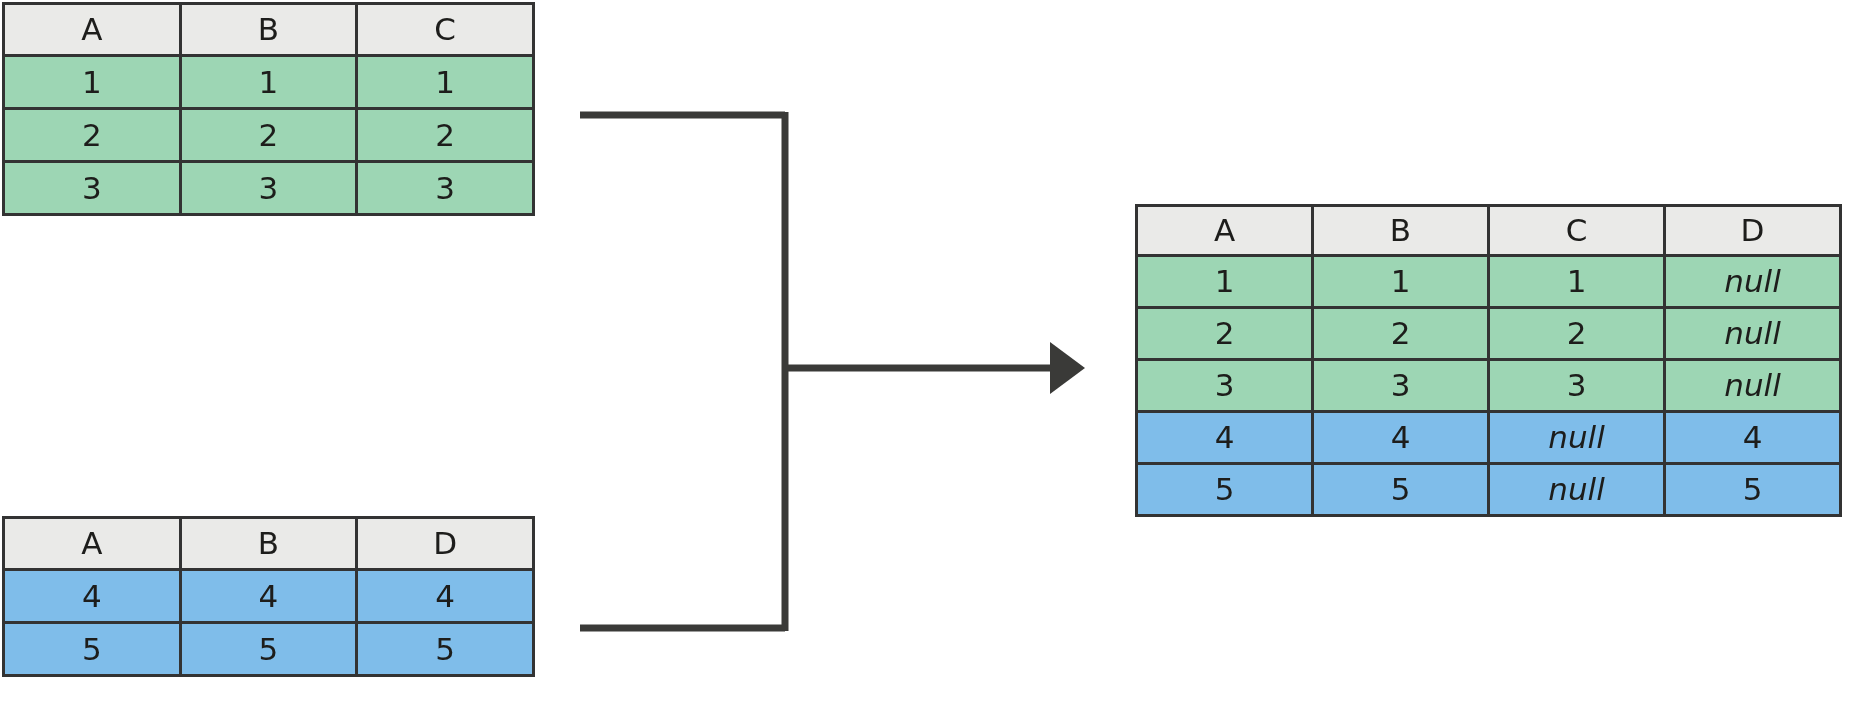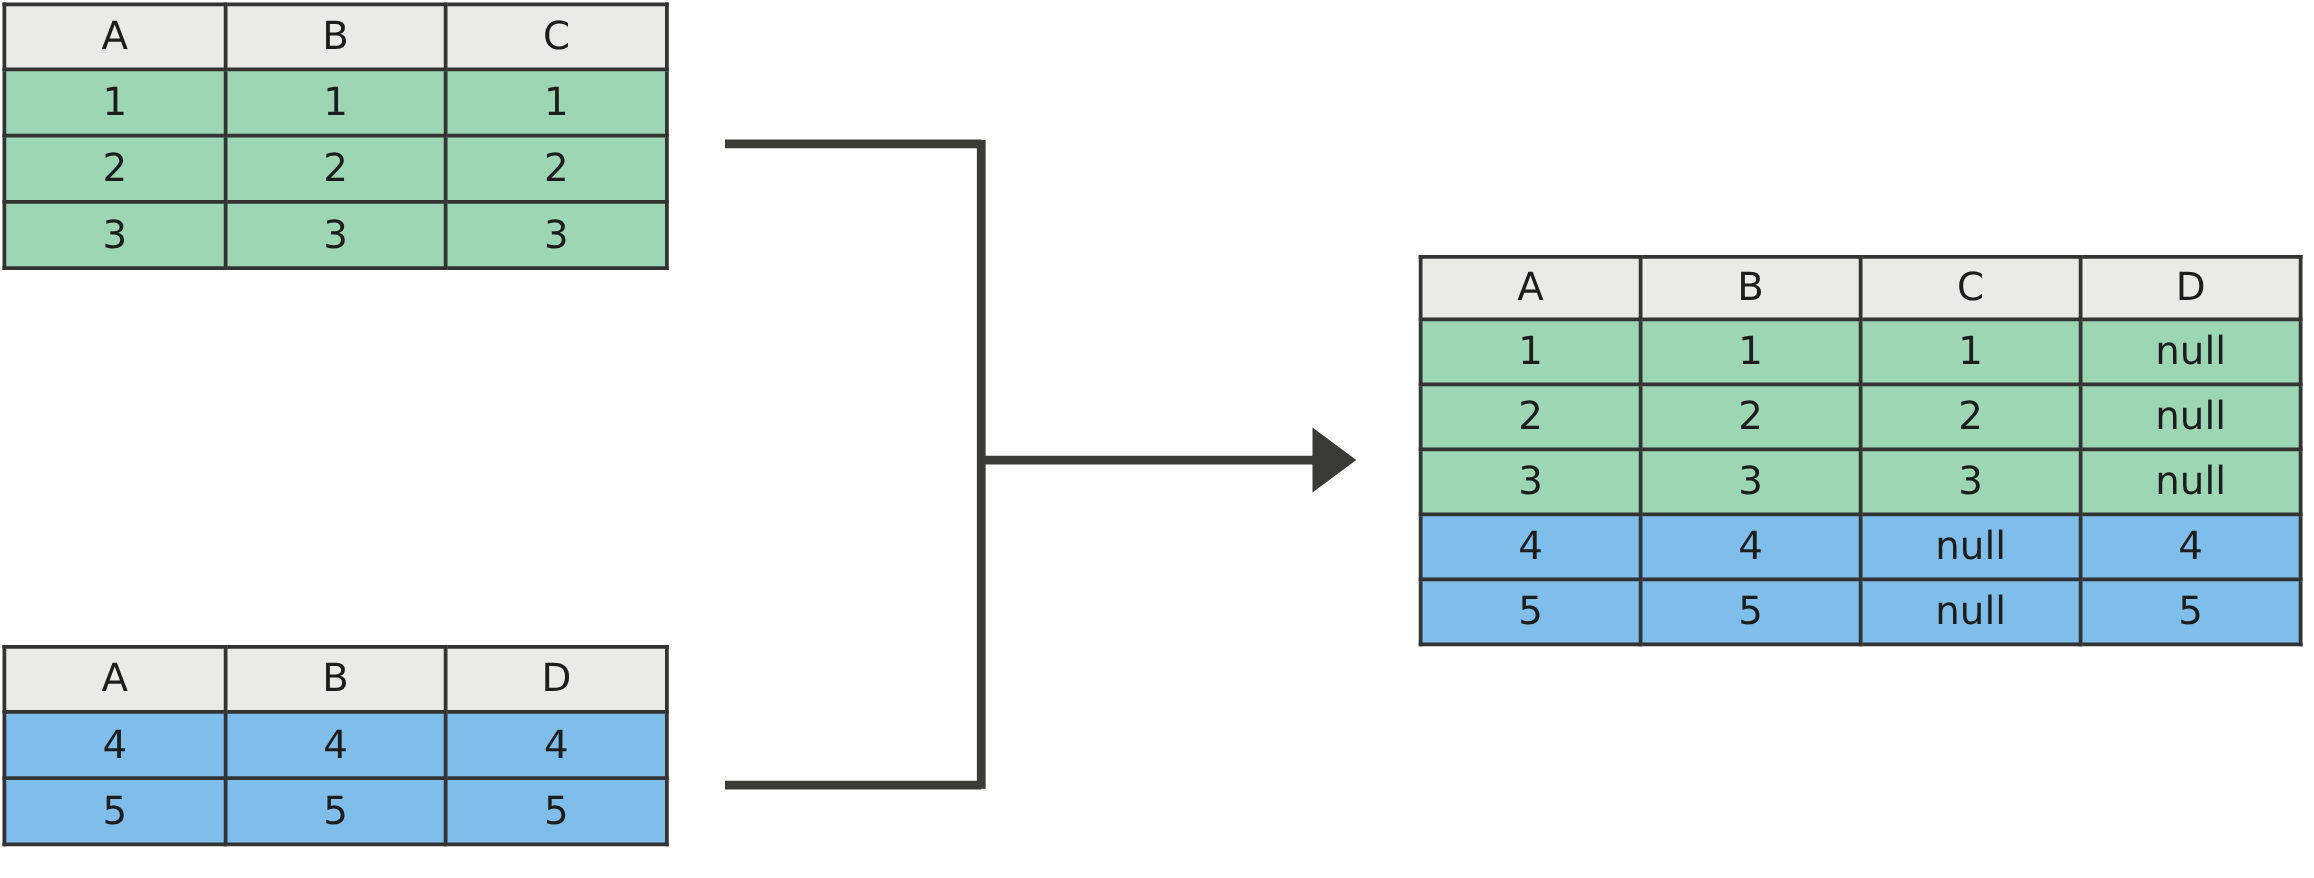--- a/index.html
+++ b/index.html
@@ -35,20 +35,21 @@
     font-size: 31px;
     line-height: 1;
   }
   .tbl th {
     background: #eaeae8;
   }
   .row-green td { background: #9dd6b4; }
   .row-blue  td { background: #7fbdea; }
 
   .cell-null {
+    font-style: italic;
     font-size: 30px;
   }
 
   
   #table-left-top   { left: 2px;    top: 2px;   width: 533px; }
   #table-left-top th { height: 49px; }
   #table-left-top td { height: 50px; }
 
   #table-left-bottom { left: 2px;   top: 516px; width: 533px; }
   #table-left-bottom th { height: 49px; }

